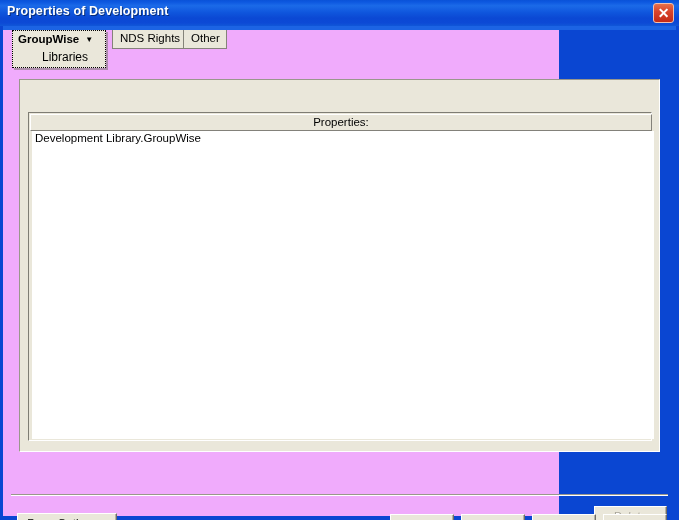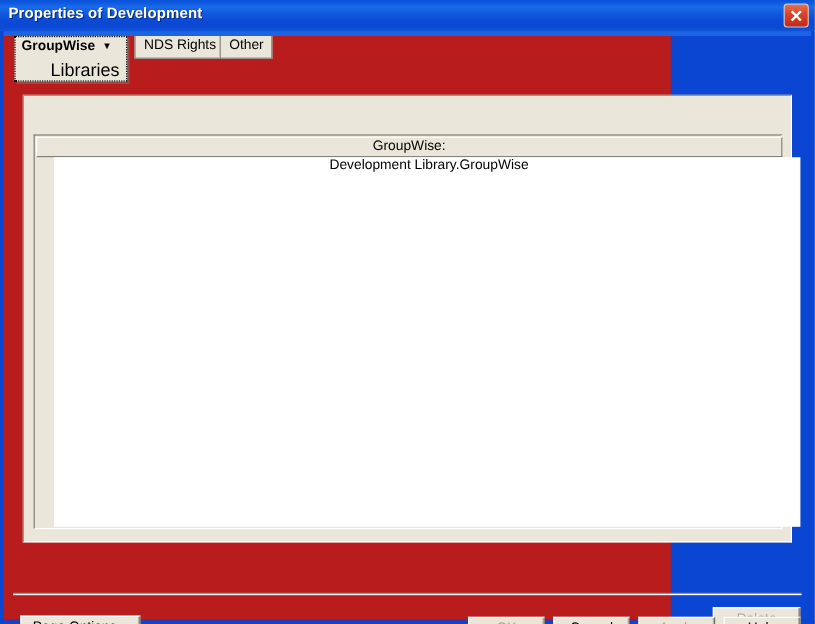--- a/index.html
+++ b/index.html
@@ -69,21 +69,21 @@
     font-family: "Liberation Sans", sans-serif;
   }
 
   
   #client {
     position: absolute;
     left: 3px;
     top: 26px;
     width: 556px;
     height: 491px;
-    background: #b91c1c;
+    background: #f0abfc;
     box-sizing: border-box;
     border-bottom: 1px solid #0a46d2;
   }
 
   
   #tabstrip-bg {
     position: absolute;
     left: 0; top: 0;
     width: 673px;
     height: 4px;
@@ -144,21 +144,21 @@
   }
   #tab-groupwise .title .caret {
     display: inline-block;
     margin-left: 6px;
     font-size: 8px;
     vertical-align: middle;
   }
   #tab-groupwise .sub {
     position: absolute;
     left: 5px; top: 19px;
-    font-size: 15px;
+    font-size: 12px;
     white-space: nowrap;
     padding-left: 24px;
   }
 
   #tab-nds {  left: 109px; width: 80px; }
   #tab-other { left: 180px; width: 44px; }
   #tab-rights { left: 239px; width: 140px; }
 
   
   #panel {
@@ -201,27 +201,26 @@
     border-right: 1px solid #83817a;
     border-bottom: 1px solid #83817a;
     text-align: center;
     line-height: 15px;
     font-size: 11.5px;
     color: #000000;
     cursor: default;
   }
   #list-body {
     position: absolute;
-    left: 16px;
+    left: 3px;
     top: 18px;
     width: 622px;
     height: 308px;
     background: #ffffff;
     overflow: hidden;
-    text-align: center;
   }
   .list-row {
     height: 15px;
     line-height: 14px;
     padding-left: 3px;
     font-size: 11.5px;
     color: #000000;
     white-space: nowrap;
     cursor: default;
   }
@@ -336,21 +335,21 @@
       <div class="tab" id="tab-other">
         <span>Other</span>
       </div>
 
 
     </div>
 
     <div id="panel">
 
       <div id="list-container">
-        <div id="list-header">GroupWise:</div>
+        <div id="list-header">Properties:</div>
         <div id="list-body">
           <div class="list-row">Development Library.GroupWise</div>
         </div>
       </div>
 
       <div class="btn disabled" id="delete-button">Delete</div>
 
     </div>
 
     <div id="footer-sep"></div>

